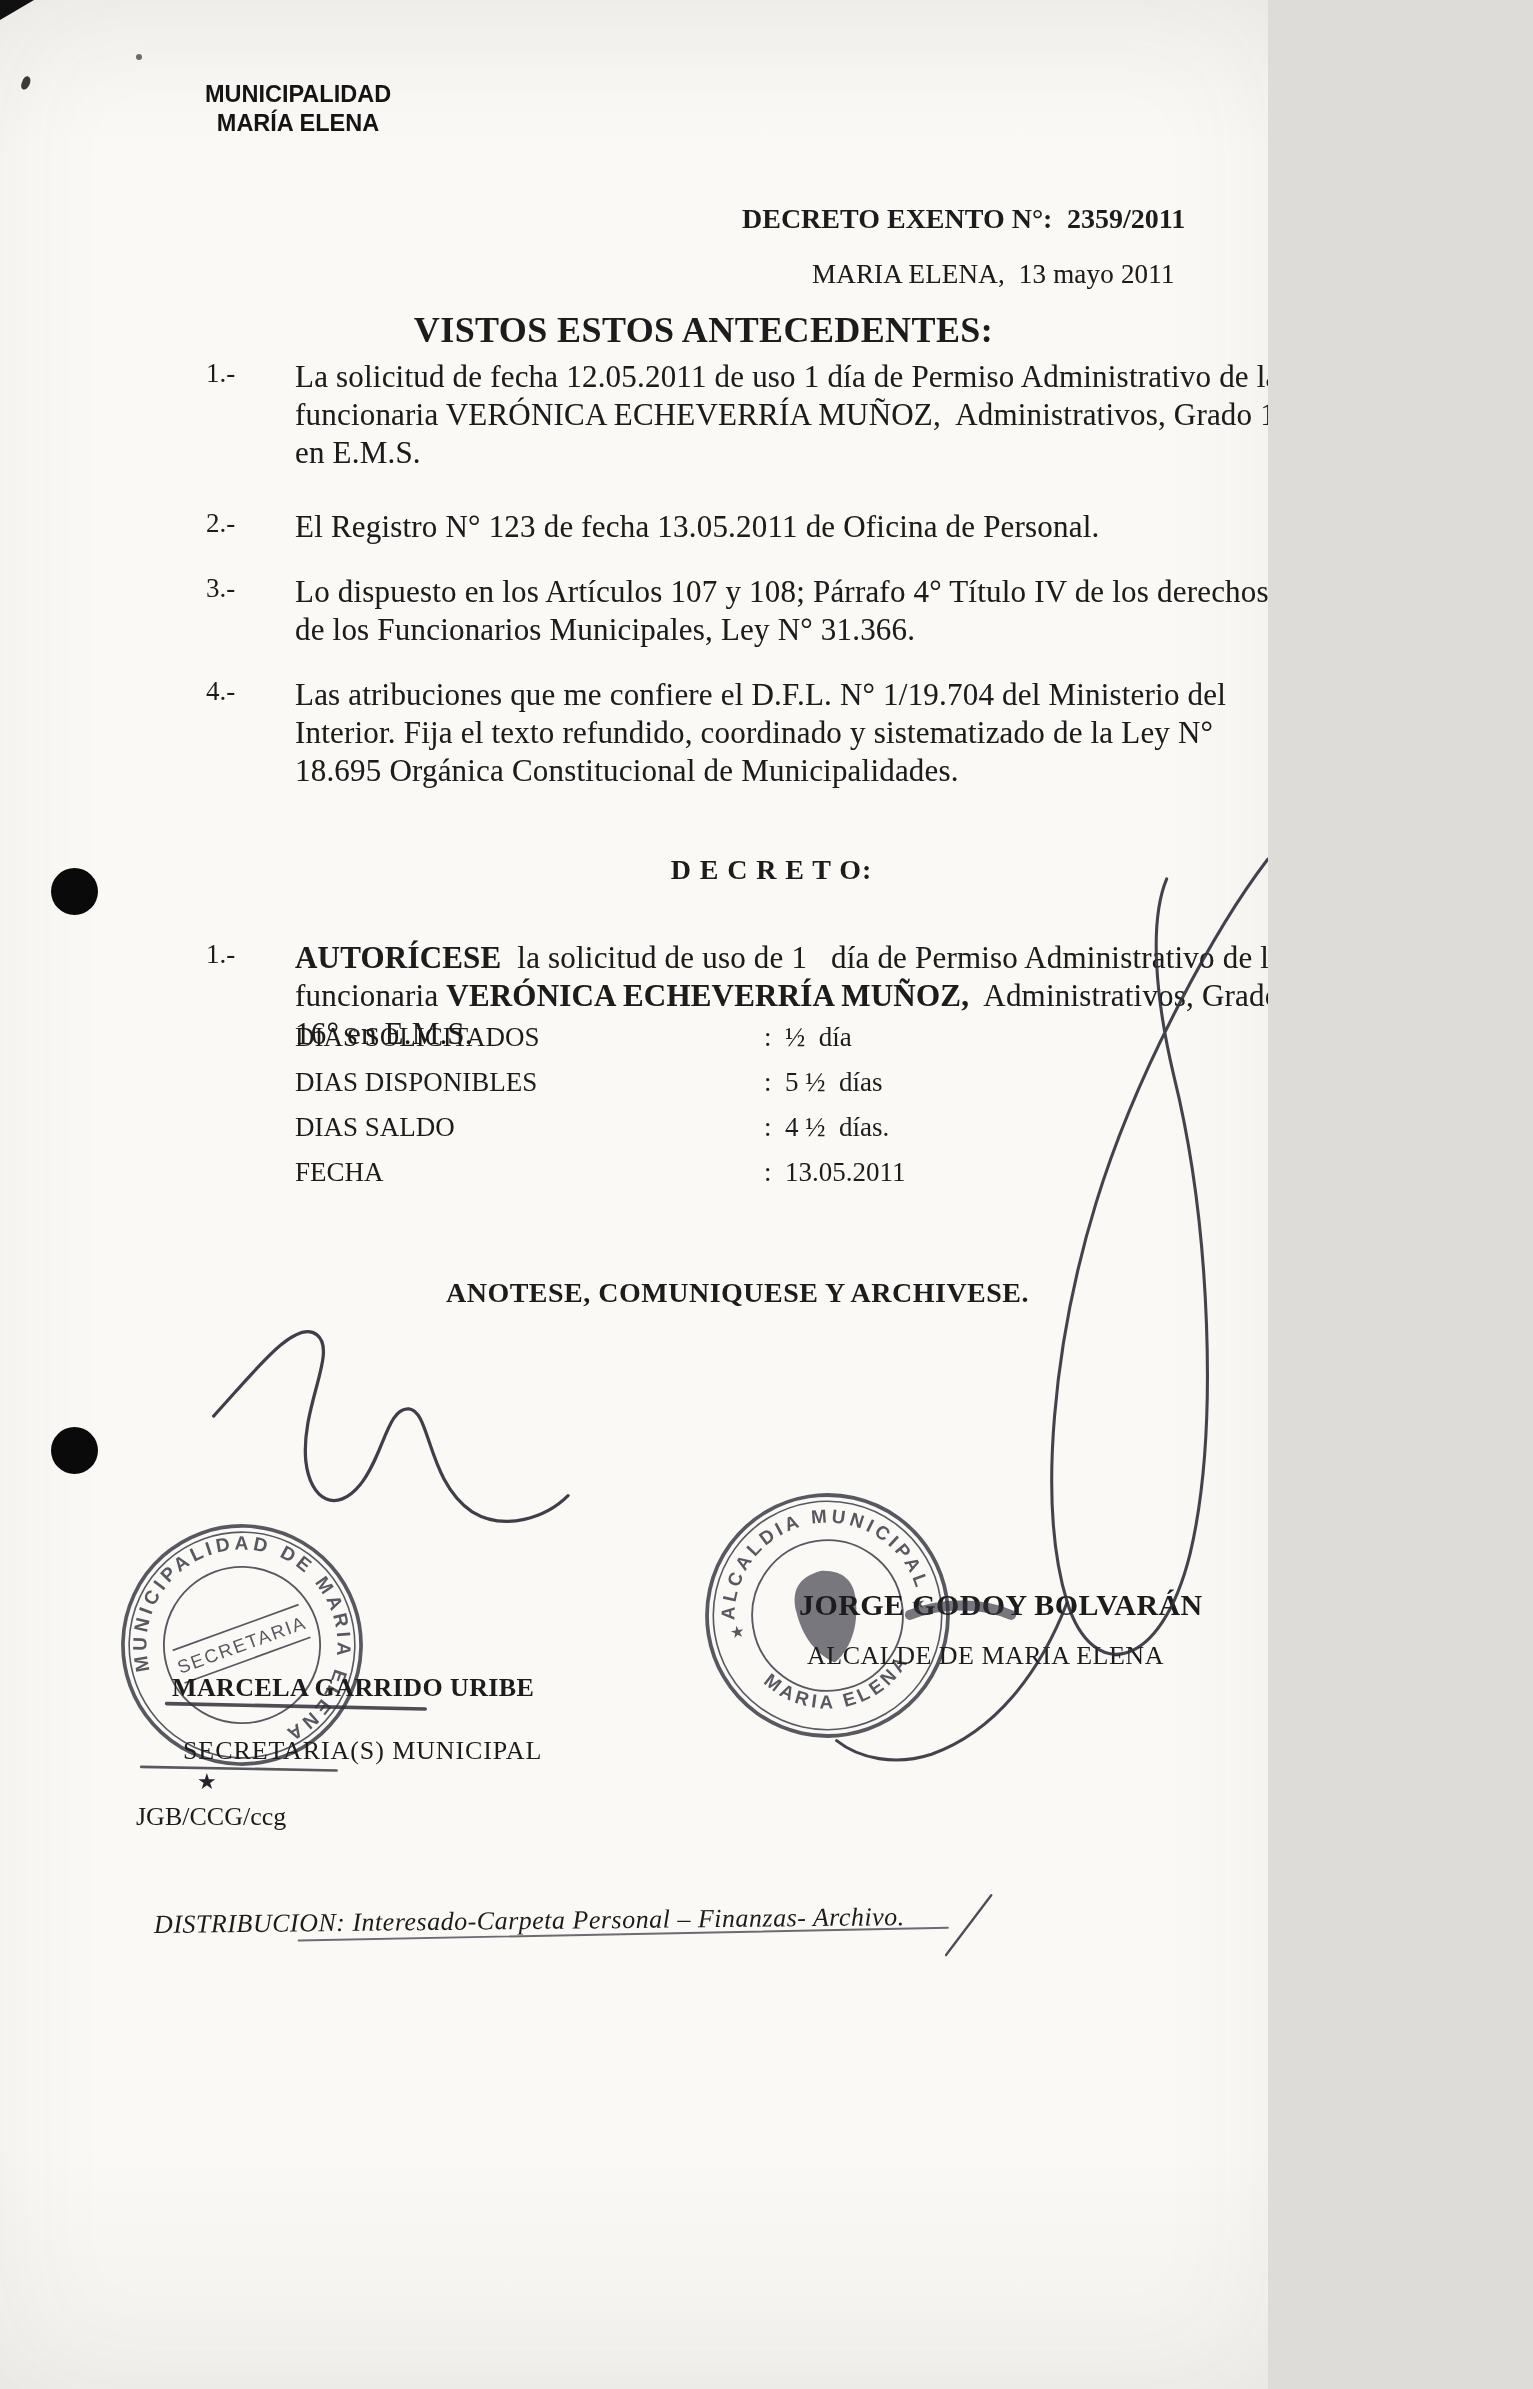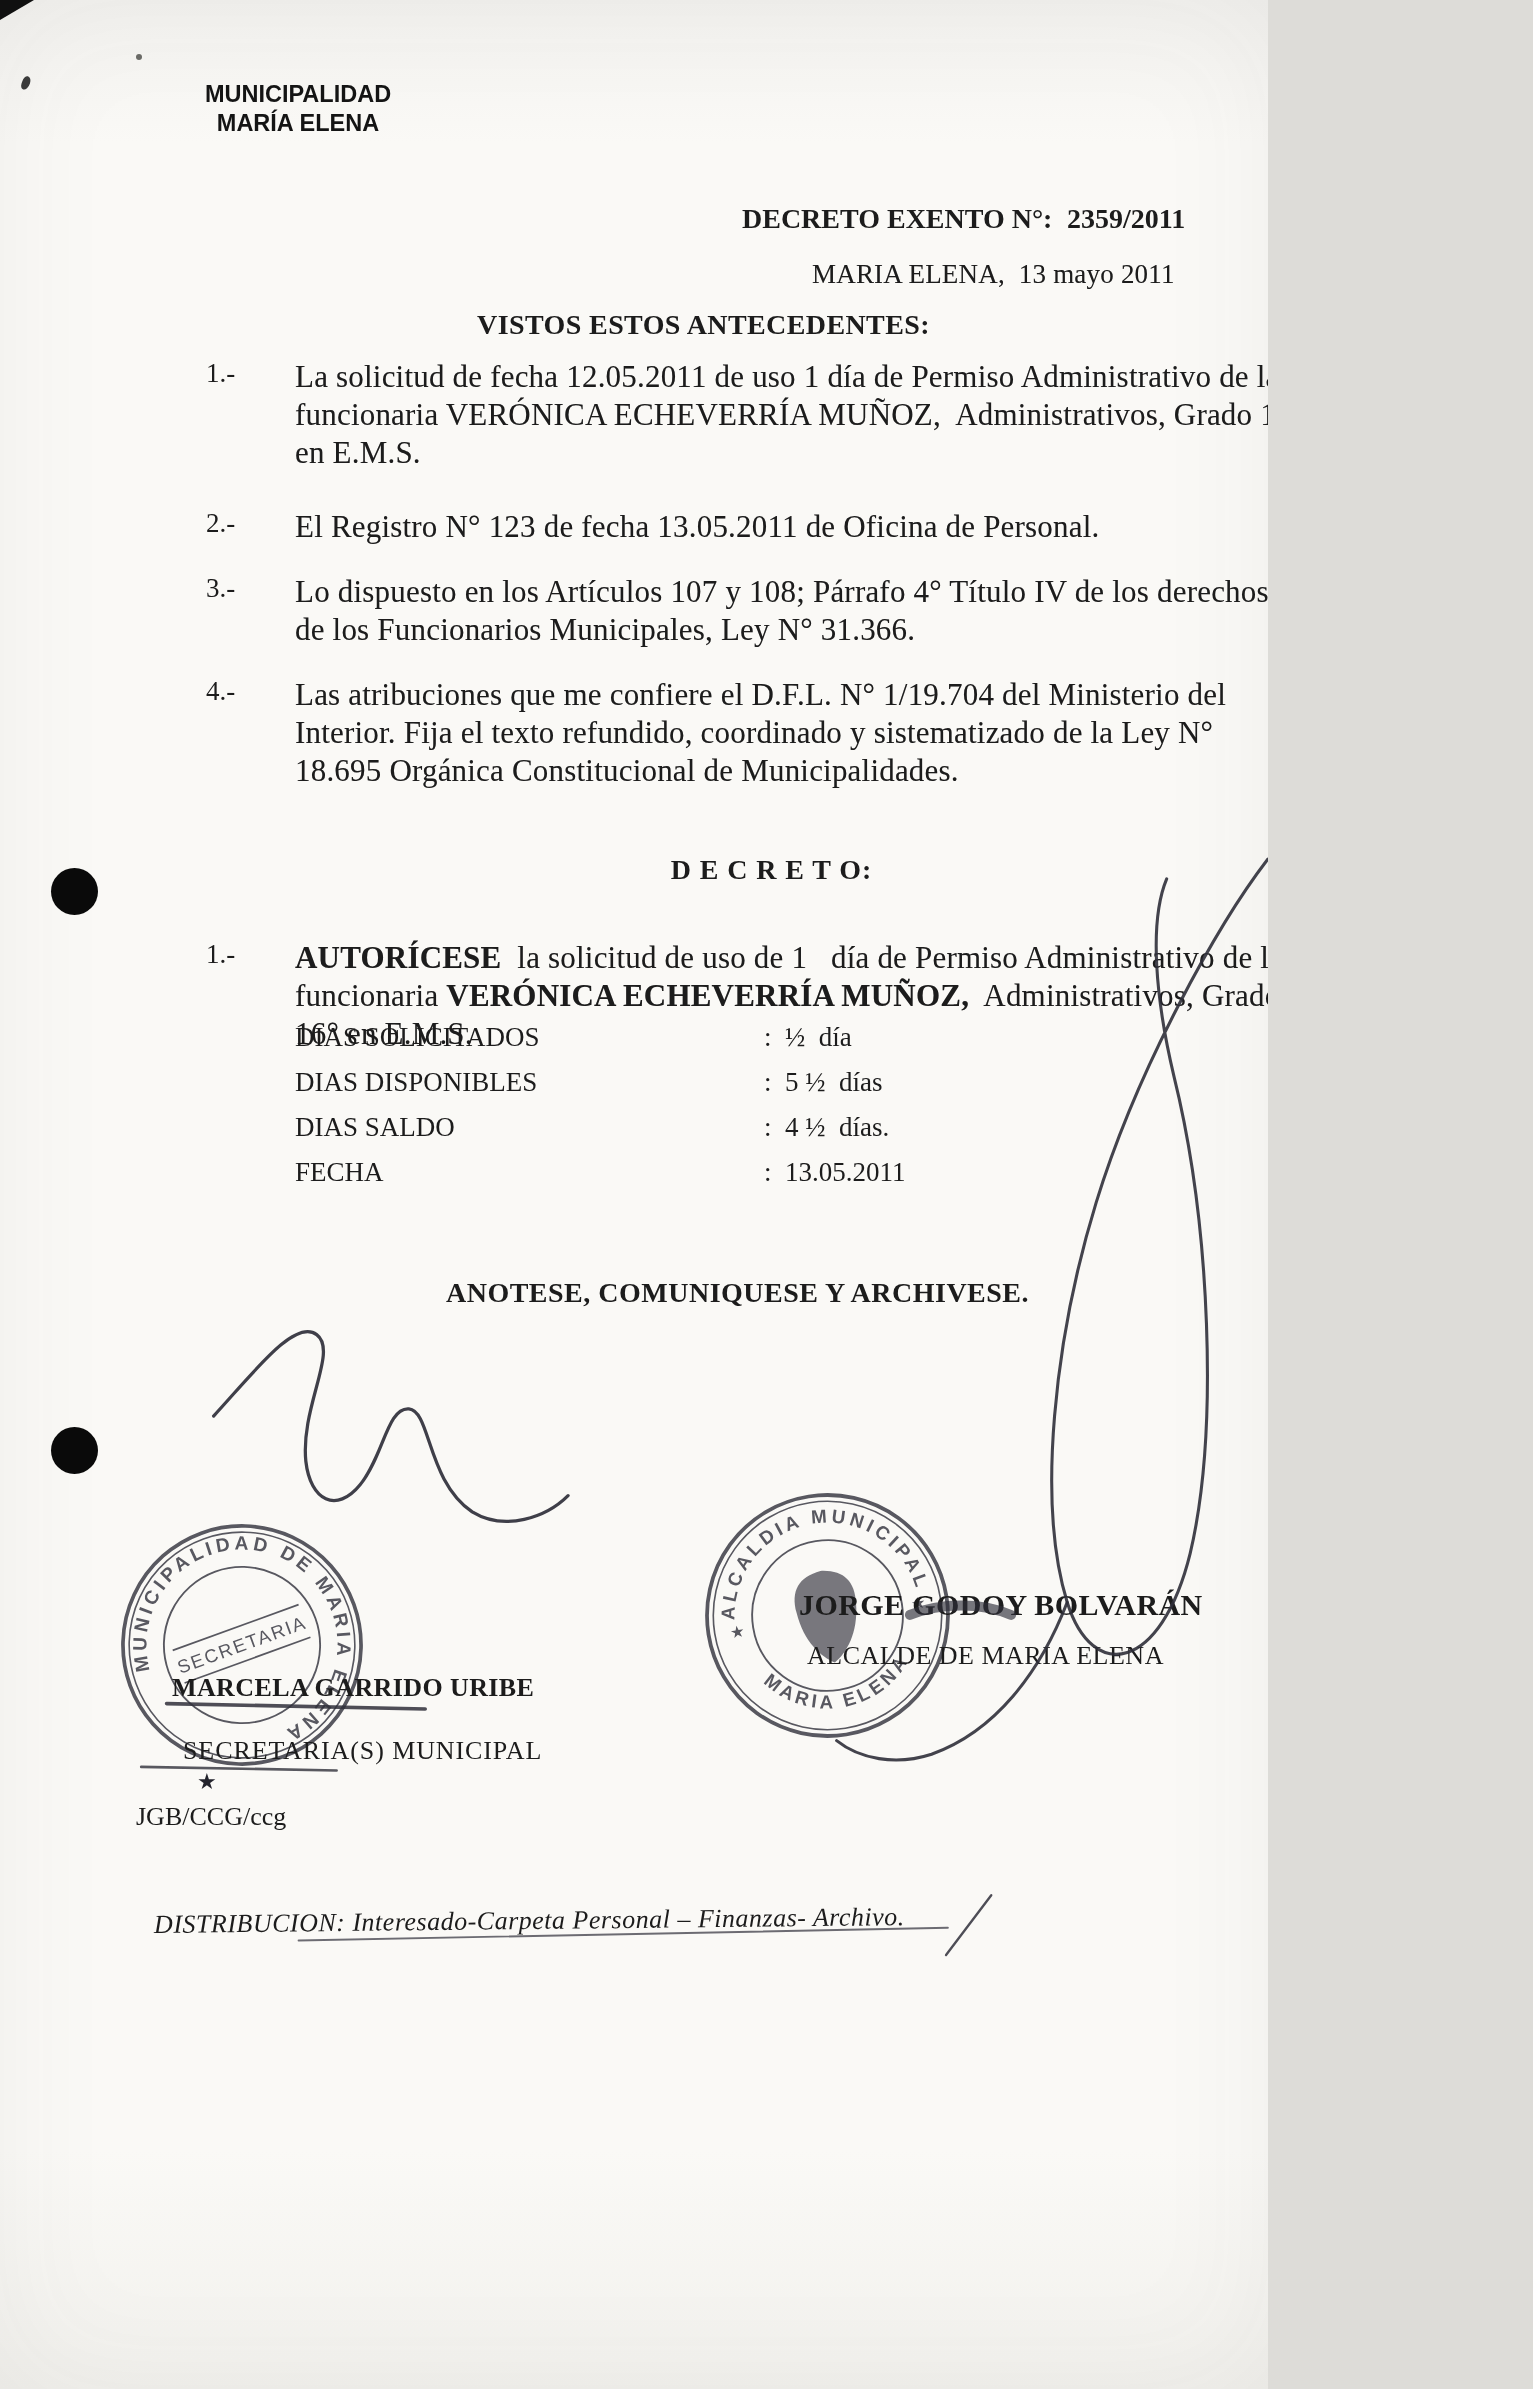--- a/index.html
+++ b/index.html
@@ -24,21 +24,21 @@
 
   
   .letterhead { left:201px; top:80px; width:194px; text-align:center;
     font-family:"Liberation Sans", sans-serif; font-weight:bold; font-size:23.5px; line-height:29px; color:#141414; }
 
   
   .decree-no { left:742px; top:203px; font-size:28px; font-weight:bold; }
   .decree-no .number { margin-left:14.5px; }
   .place-date { left:812px; top:255px; font-size:27px; }
 
-  .vistos-title { left:0; top:309px; width:1407px; text-align:center; font-size:28px; font-weight:bold; letter-spacing:0.4px; }
+  .vistos-title { left:0; top:309px; width:1407px; text-align:center; font-size:36px; font-weight:bold; letter-spacing:0.4px; }
 
   
   .item { left:206px; width:1140px; }
   .item .inum { position:absolute; left:0; top:0; font-size:27px; }
   .item .itext { margin-left:89px; width:1011px; }
   .item-1 { top:358px; } .item-2 { top:508px; } .item-3 { top:573px; } .item-4 { top:676px; }
 
   .decreto-title { left:0; top:854px; width:1543px; text-align:center; font-size:28px; font-weight:bold; letter-spacing:0.9px; }
   .decreto-item { top:939px; }
 

